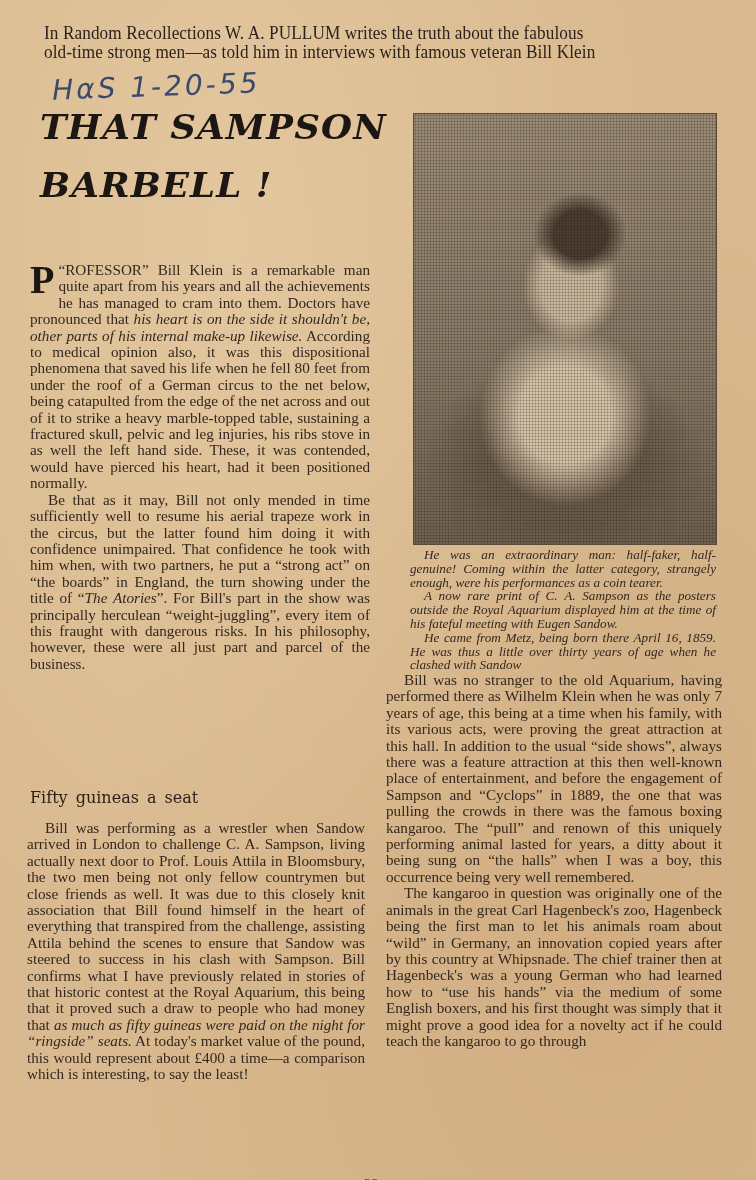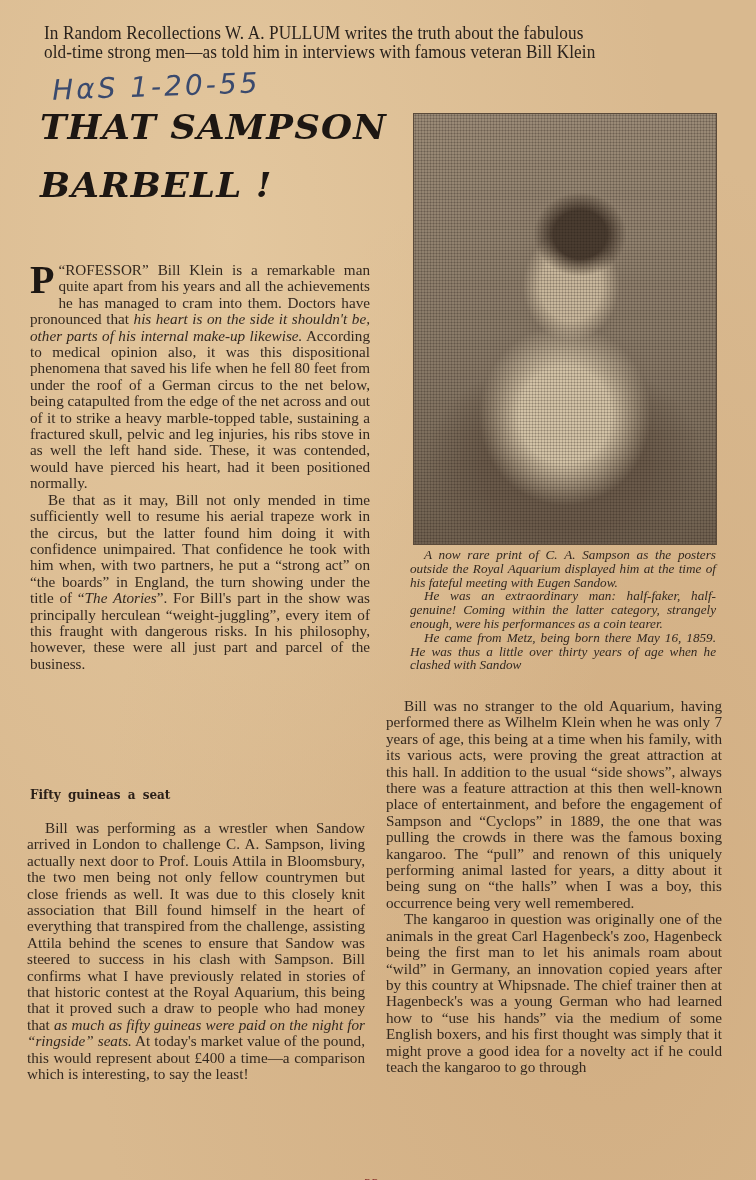--- a/index.html
+++ b/index.html
@@ -32,30 +32,30 @@
     font-size: 33px; color: #1d1713; letter-spacing: 1px;
     transform: scaleX(1.08); transform-origin: left top;
   }
   .headline.l1 { top: 108px; }
   .headline.l2 { top: 166px; }
   .col {
     position: absolute; font-size: 15.2px; line-height: 16.4px;
     text-align: justify; color: #33281f;
   }
   .col.left { left: 30px; top: 262px; width: 340px; }
-  .col.right { left: 386px; top: 698px; width: 336px; }
+  .col.right { left: 386px; top: 672px; width: 336px; }
   .col p { margin: 0; text-indent: 18px; }
   .col p.first { text-indent: 0; }
   .dropcap {
     float: left; font-size: 40px; line-height: 32px; font-weight: bold;
     margin: 2px 4px 0 0; color: #1d1713;
   }
   .subhead {
     position: absolute; left: 30px; top: 788px;
-    font-family: "DejaVu Serif", serif; font-weight: bold; font-size: 12px;
+    font-family: "DejaVu Serif", serif; font-weight: normal; font-size: 16px;
     color: #2a1f18; word-spacing: 3px;
   }
   .col.left2 { left: 27px; top: 820px; width: 338px; }
   .photo {
     position: absolute; left: 413px; top: 113px; width: 302px; height: 430px;
     background:
       radial-gradient(ellipse 22% 14% at 55% 28%, #4a3c30 0 40%, transparent 70%),
       radial-gradient(ellipse 20% 16% at 52% 40%, #c8b79c 0 50%, transparent 80%),
       radial-gradient(ellipse 38% 28% at 50% 70%, #d2c2a6 0 40%, transparent 75%),
       radial-gradient(ellipse 55% 30% at 50% 82%, #6a5a4a 0 50%, transparent 85%),
@@ -100,23 +100,23 @@
 
 <div class="subhead">Fifty guineas a seat</div>
 
 <div class="col left2">
   <p><span>Bill was performing as a wrestler when Sandow arrived in London to challenge C. A. Sampson, living actually next door to Prof. Louis Attila in Bloomsbury, the two men being not only fellow countrymen but close friends as well. It was due to this closely knit association that Bill found himself in the heart of everything that transpired from the challenge, assisting Attila behind the scenes to ensure that Sandow was steered to success in his clash with Sampson. Bill confirms what I have previously related in stories of that historic contest at the Royal Aquarium, this being that it proved such a draw to people who had money that </span><em>as much as fifty guineas were paid on the night for “ringside” seats.</em><span> At today's market value of the pound, this would represent about £400 a time—a comparison which is interesting, to say the least!</span></p>
 </div>
 
 <div class="photo"></div>
 
 <div class="caption">
+  <p>He was an extraordinary man: half-faker, half-genuine! Coming within the latter category, strangely enough, were his performances as a coin tearer.</p>
   <p>A now rare print of C. A. Sampson as the posters outside the Royal Aquarium displayed him at the time of his fateful meeting with Eugen Sandow.</p>
-  <p>He was an extraordinary man: half-faker, half-genuine! Coming within the latter category, strangely enough, were his performances as a coin tearer.</p>
-  <p><span>He came from Metz, being born there May 16, 1859.</span> <span>He was thus a little over thirty years of age when he clashed with Sandow</span></p>
+  <p><span>He came from Metz, being born there April 16, 1859.</span> <span>He was thus a little over thirty years of age when he clashed with Sandow</span></p>
 </div>
 
 <div class="col right">
   <p>Bill was no stranger to the old Aquarium, having performed there as Wilhelm Klein when he was only 7 years of age, this being at a time when his family, with its various acts, were proving the great attraction at this hall. In addition to the usual “side shows”, always there was a feature attraction at this then well-known place of entertainment, and before the engagement of Sampson and “Cyclops” in 1889, the one that was pulling the crowds in there was the famous boxing kangaroo. The “pull” and renown of this uniquely performing animal lasted for years, a ditty about it being sung on “the halls” when I was a boy, this occurrence being very well remembered.</p>
   <p>The kangaroo in question was originally one of the animals in the great Carl Hagenbeck's zoo, Hagenbeck being the first man to let his animals roam about “wild” in Germany, an innovation copied years after by this country at Whipsnade. The chief trainer then at Hagenbeck's was a young German who had learned how to “use his hands” via the medium of some English boxers, and his first thought was simply that it might prove a good idea for a novelty act if he could teach the kangaroo to go through</p>
 </div>
 
 <div class="pagenum">22</div>
 
 </body></html>

